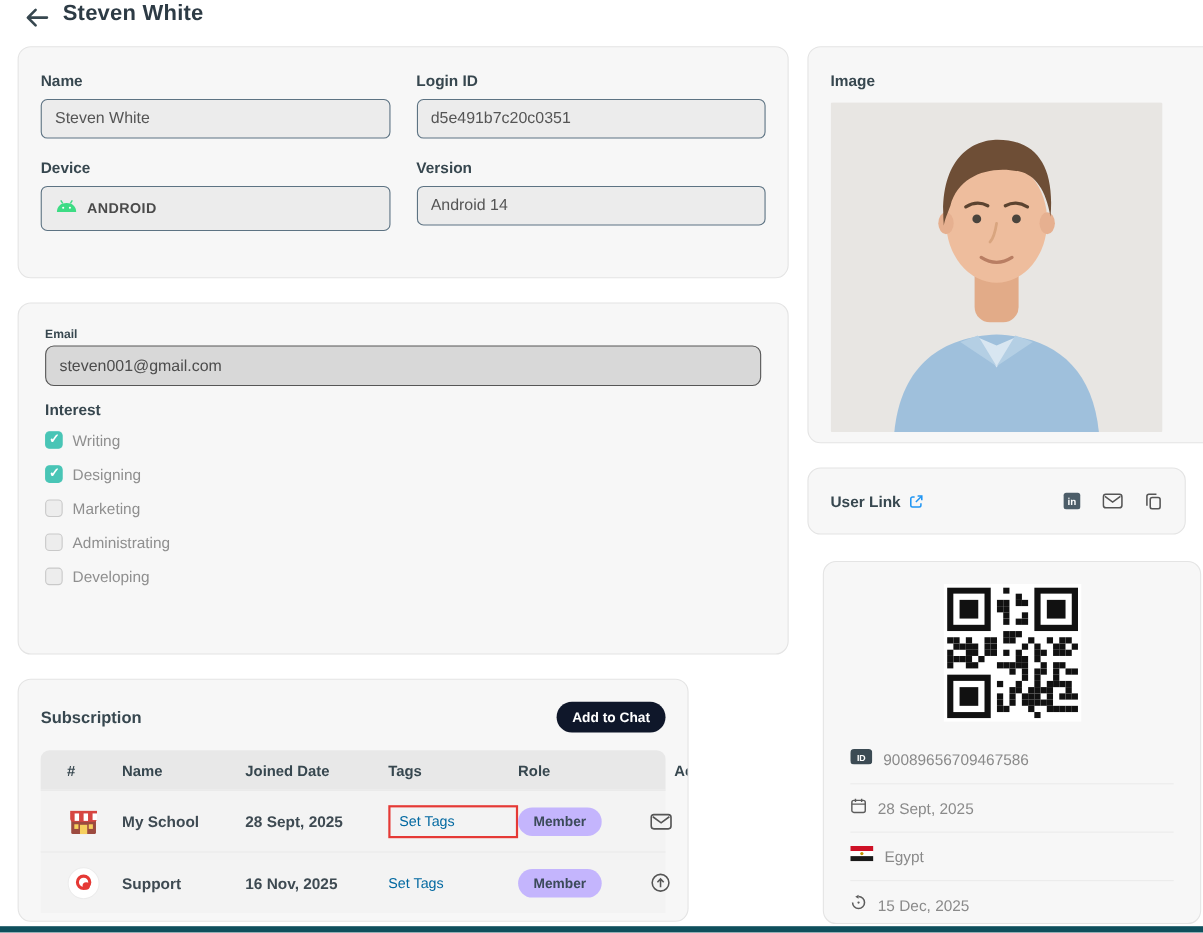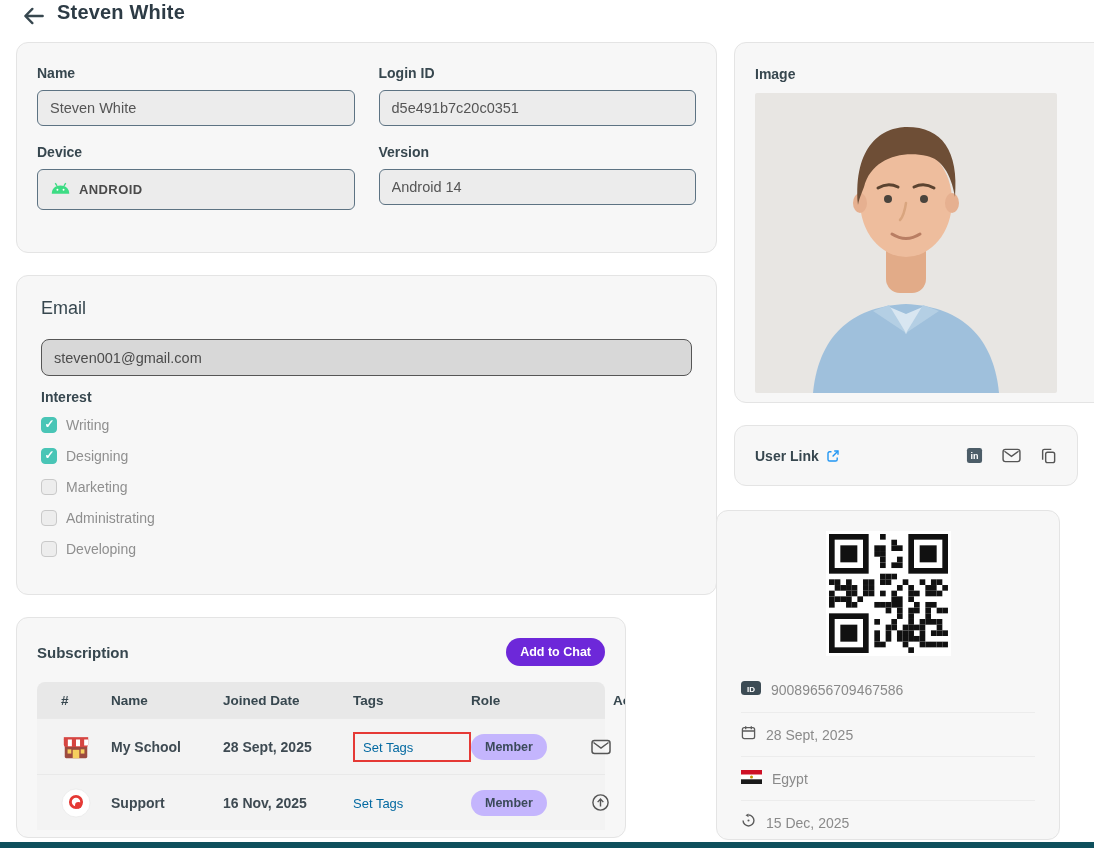--- a/index.html
+++ b/index.html
@@ -22,39 +22,39 @@
   .tinput {
     width: 100%; height: 36px; background: #ececec; border: 1px solid #5d7383;
     border-radius: 6px; padding: 0 12px; font-size: 14.5px; color: #555;
     font-family: "Liberation Sans", sans-serif;
   }
   .device-box { display: flex; align-items: center; gap: 8px; height: 41px; }
   .device-text { font-size: 13px; font-weight: bold; color: #4a4a4a; letter-spacing: .4px; }
 
   
   .card-contact { left: 16px; top: 275px; width: 701px; height: 320px; padding: 22px 24px; }
-  .card-contact .email-label { display:block; font-size: 18px; font-weight: normal; color: #37474f; margin-bottom: 20px; }
+  .card-contact .email-label { display:block; font-size: 11px; font-weight: bold; color: #37474f; margin-bottom: 4px; }
   .email-input {
     width: 100%; height: 37px; background: #d8d8d8; border: 1px solid #565656;
     border-radius: 8px; padding: 0 12px; font-size: 14.5px; color: #4c4c4c;
     font-family: "Liberation Sans", sans-serif;
   }
   .interest-label { display:block; font-size: 14px; font-weight: bold; color: #37474f; margin: 13px 0 12px; }
   .check-list { display: flex; flex-direction: column; gap: 15px; }
   .check-item { display: flex; align-items: center; gap: 9px; cursor: pointer; }
   .cbox { width: 16px; height: 16px; border-radius: 4px; background: #ededed; border: 1px solid #c9c9c9; position: relative; flex: 0 0 auto; }
   .check-item.checked .cbox { background: #49c5b6; border-color: #49c5b6; }
   .check-item.checked .cbox::after { content: "✓"; position: absolute; left: 2.5px; top: -1px; color: #fff; font-size: 12px; font-weight: bold; }
   .check-item span.clabel { font-size: 14px; color: #8f8f8f; }
 
   
   .card-subscription { left: 16px; top: 617px; width: 610px; height: 221px; padding: 20px 20px; overflow: hidden; }
   .sub-head { display: flex; justify-content: space-between; align-items: center; }
   .sub-title { font-size: 15px; font-weight: bold; color: #37474f; }
-  .add-chat-btn { background: #6d28d9; color: #fff; border: none; border-radius: 14px; padding: 7px 14px; font-size: 12.5px; font-weight: bold; cursor: pointer; font-family: "Liberation Sans", sans-serif; }
+  .add-chat-btn { background: #0f172a; color: #fff; border: none; border-radius: 14px; padding: 7px 14px; font-size: 12.5px; font-weight: bold; cursor: pointer; font-family: "Liberation Sans", sans-serif; }
   .sub-table { margin-top: 16px; }
   .thead, .trow { display: grid; grid-template-columns: 50px 112px 130px 118px 120px 1fr; padding-left: 24px; align-items: center; }
   .thead { background: #e8e8e8; height: 36px; border-radius: 8px 8px 0 0; }
   .thead .th { font-size: 13.5px; font-weight: bold; color: #37474f; }
   .thead .th.action-h { padding-left: 22px; }
   .trow { height: 56px; background: #f3f3f3; border-top: 1px solid #e9e9e9; }
   .trow .cell { font-size: 14px; font-weight: bold; color: #3e4a52; }
   .row-avatar { width: 30px; height: 30px; display: flex; align-items: center; }
   .set-tags { color: #0369a1; font-size: 13px; cursor: pointer; display: inline-block; }
   .tags-wrap { display: inline-block; }
@@ -65,21 +65,21 @@
 
   
   .card-image { left: 734px; top: 42px; width: 376px; height: 361px; padding: 22px 20px; }
   .image-label, .link-label { font-size: 14px; font-weight: bold; color: #37474f; }
   .avatar-photo { margin-top: 10px; width: 302px; height: 300px; border-radius: 2px; overflow: hidden; display:block; }
 
   .card-link { left: 734px; top: 425px; width: 344px; height: 61px; padding: 0 20px; display: flex; align-items: center; justify-content: space-between; }
   .link-left { display: flex; align-items: center; gap: 7px; }
   .link-icons { display: flex; align-items: center; gap: 19px; }
 
-  .card-qr { left: 716px; top: 510px; width: 344px; height: 330px; padding: 16px 24px 0; }
+  .card-qr { left: 748px; top: 510px; width: 344px; height: 330px; padding: 16px 24px 0; }
   .qr-box { width: 125px; height: 125px; margin: 4px auto 12px; background: #fff; padding: 3px; }
   .info-row { display: flex; align-items: center; gap: 10px; height: 44px; }
   .info-row + .info-row { border-top: 1px solid #ececec; }
   .info-row .itext { font-size: 14px; color: #8a8a8a; }
 
   .footer-bar { position: absolute; left: 0; bottom: 0; width: 100%; height: 6px; background: #0e4f5c; }
 </style>
 </head>
 <body>
 

